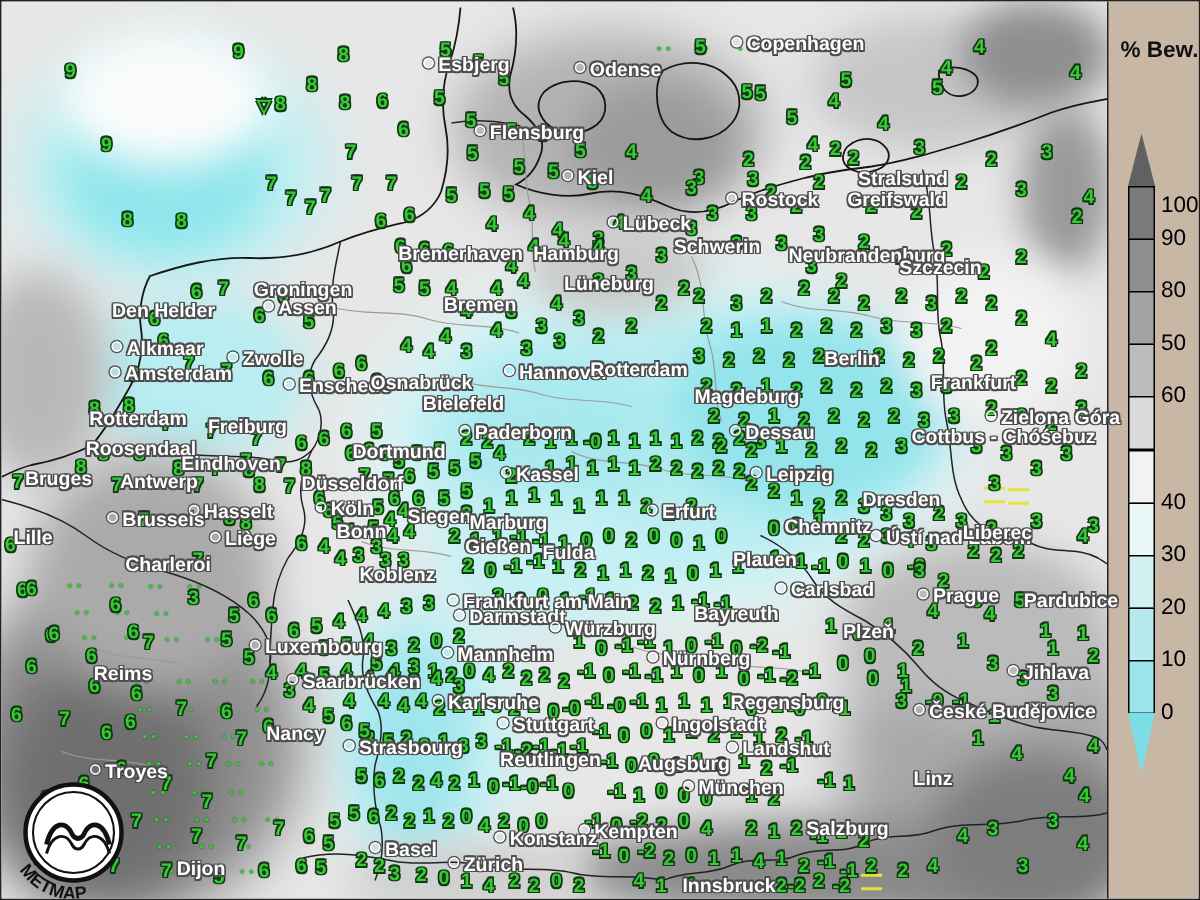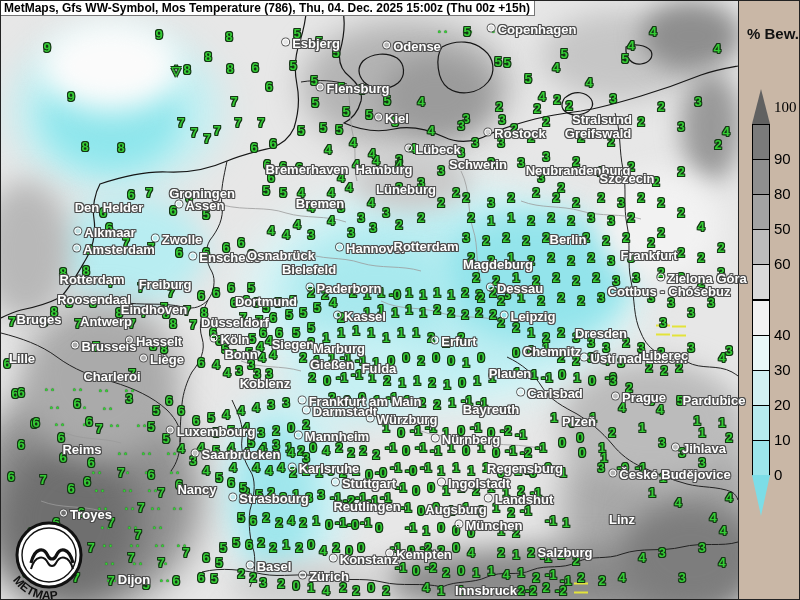--- a/index.html
+++ b/index.html
@@ -910,37 +910,34 @@
         <div class="cb-seg" style="top: 158.1px; height: 36.1px; background: rgb(143, 143, 143);"></div>
         <div class="cb-seg" style="top: 193.2px; height: 36.1px; background: rgb(163, 163, 163);"></div>
         <div class="cb-seg" style="top: 228.3px; height: 36.1px; background: rgb(188, 188, 188);"></div>
         <div class="cb-seg" style="top: 263.4px; height: 36.1px; background: rgb(218, 218, 218);"></div>
         <div class="cb-seg" style="top: 298.5px; height: 36.1px; background: rgb(242, 242, 242);"></div>
         <div class="cb-seg" style="top: 333.6px; height: 36.1px; background: rgb(233, 247, 247);"></div>
         <div class="cb-seg" style="top: 368.7px; height: 36.1px; background: rgb(210, 240, 242);"></div>
         <div class="cb-seg" style="top: 403.8px; height: 36.1px; background: rgb(183, 234, 238);"></div>
         <div class="cb-seg" style="top: 438.9px; height: 36.1px; background: rgb(156, 229, 235);"></div>
         <div class="cb-cap" style="top: 474px; height: 41px; background: rgb(124, 221, 231); clip-path: polygon(0px 0px, 100% 0px, 50% 100%);"></div>
-        <div class="cb-tick" style="top: 98px; font-family: Liberation Serif, serif;">100</div>
+        <div class="cb-tick" style="top: 128px;">100</div>
         <div class="cb-tick" style="top: 150.1px;">90</div>
         <div class="cb-tick" style="top: 185.2px;">80</div>
         <div class="cb-tick" style="top: 220.3px;">50</div>
         <div class="cb-tick" style="top: 255.4px;">60</div>
         <div class="cb-tick" style="top: 290.5px; margin-left: 36px;">50</div>
         <div class="cb-tick" style="top: 325.6px;">40</div>
         <div class="cb-tick" style="top: 360.7px;">30</div>
         <div class="cb-tick" style="top: 395.8px;">20</div>
         <div class="cb-tick" style="top: 430.9px;">10</div>
         <div class="cb-tick" style="top: 466px;">0</div>
       </div>
   </div>
 
-  <div class="titlebar">
-    <span>MetMaps, Gfs WW-Symbol, Mos Temperature (786), Thu, 04. Dec. 2025 15:00z (Thu 00z +15h)</span>
-  </div>
 
 
   <div class="logo">
     <svg width="90" height="82" viewBox="0 0 90 82">
       <circle cx="46" cy="36" r="32" fill="#ffffff" stroke="#111" stroke-width="3"></circle>
       <circle cx="46" cy="36" r="27" fill="none" stroke="#111" stroke-width="1.4"></circle>
       <path d="M28,44 C32,28 41,28 45,37 C47,41 51,41 53,37 C57,28 66,28 70,44" fill="none" stroke="#111" stroke-width="3.2"></path>
       <path d="M28,50 C32,36 41,36 45,44 C47,48 51,48 53,44 C57,36 66,36 70,50" fill="none" stroke="#111" stroke-width="2"></path>
       <defs>
           <path id="arc" d="M6,54 A44,44 0 0 0 58,79" fill="none"></path>

